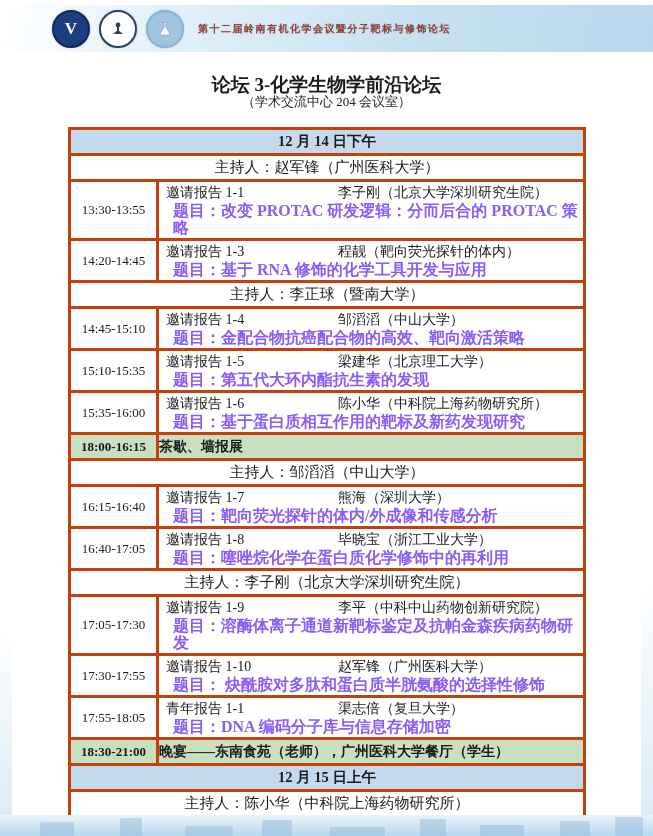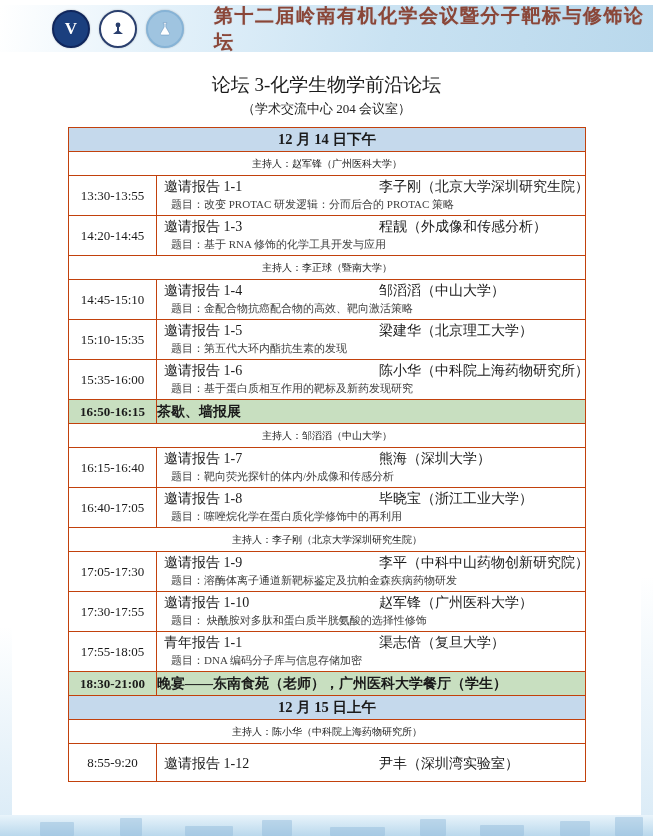--- a/index.html
+++ b/index.html
@@ -15,62 +15,62 @@
     background:linear-gradient(100deg,#ffffff 0%,#e3f1fa 25%,#c9e2f2 60%,#b9d8ec 100%);
     display:flex;align-items:center;
   }
   .logos{display:flex;align-items:center;gap:9px;margin-left:52px;}
   .logo{width:34px;height:34px;border-radius:50%;display:flex;align-items:center;justify-content:center;box-shadow:0 0 2px rgba(0,0,0,.25);}
   .logo1{background:#1b3f7e;border:2px solid #10265c;}
   .logo1 span{color:#fff;font-weight:bold;font-size:17px;font-family:"Liberation Serif",serif;}
   .logo2{background:#ffffff;border:2px solid #2a3f6e;}
   .logo3{background:#9fc4e0;border:2px solid #86b3d6;}
   .banner-title{
-    margin-left:30px;font-size:19px;font-weight:bold;letter-spacing:1.5px;
+    margin-left:14px;font-size:10px;font-weight:bold;letter-spacing:1.5px;
     color:#8a4638;font-family:Liberation Mono, monospace;
     text-shadow:0 0 1px rgba(138,70,56,.4);
   }
   
   .doc-title{
     position:absolute;top:72px;left:0;width:653px;text-align:center;
-    font-size:19px;font-weight:normal;margin:0;
+    font-size:19px;font-weight:bold;margin:0;
   }
   .doc-subtitle{
-    position:absolute;top:100px;left:0;width:653px;text-align:center;
+    position:absolute;top:93px;left:0;width:653px;text-align:center;
     font-size:13px;color:#222;
   }
   
   table.schedule{
     position:absolute;left:68px;top:127px;width:518px;
     border-collapse:collapse;table-layout:fixed;
     font-size:14px;
   }
   table.schedule td{
-    border:1px solid #c2410c;vertical-align:middle;
+    border:3px solid #c2410c;vertical-align:middle;
     padding:0;
   }
   col.time-col{width:88px;}
   td.section-cell{
     height:23px;background:var(--section-bg,#c5d9ec);
     text-align:center;font-weight:bold;font-size:14.5px;
   }
   td.chair-cell{
-    height:23px;text-align:center;font-size:10px;background:#fff;
+    height:23px;text-align:center;font-size:15px;background:#fff;
   }
   td.time-cell{
     text-align:center;font-size:13px;background:#fff;
   }
   tr.break-row td{background:var(--break-bg,#c8dfc0);font-weight:bold;}
   td.break-cell{height:23px;font-size:14px;padding-left:8px;}
   tr.break-row td.time-cell{font-size:13px;}
   td.talk-cell{height:37px;background:#fff;}
-  .talk-line1{display:flex;align-items:center;padding:2px 4px 0 7px;line-height:18px;white-space:nowrap;gap:43px;}
+  .talk-line1{display:flex;align-items:center;padding:2px 4px 0 7px;line-height:18px;white-space:nowrap;}
   .talk-label{display:inline-block;width:172px;flex:0 0 172px;font-size:14px;}
   .talk-speaker{font-size:14px;}
-  .talk-line2{padding:0 4px 2px 14px;line-height:17px;font-size:11px;color:#404040;}
+  .talk-line2{padding:0 4px 2px 14px;line-height:17px;font-size:16px;color:#8b5cf6;font-weight:bold;}
   
   .footer-band{
     position:absolute;left:0;bottom:0;width:653px;height:21px;
     background:linear-gradient(#e9f4fb,#b9d8ec);
     overflow:hidden;
   }
   .wm{position:absolute;bottom:0;background:#8fb9da;opacity:.45;border-radius:1px;}
   .side-strip{position:absolute;width:12px;background:linear-gradient(#ffffff00,#cfe5f4);opacity:.8;}
   .side-left{left:0;bottom:0;height:210px;}
   .side-right{right:0;bottom:0;height:260px;}
@@ -122,21 +122,21 @@
             <span class="talk-speaker">李子刚（北京大学深圳研究生院）</span>
           </div>
           <div class="talk-line2">题目：改变 PROTAC 研发逻辑：分而后合的 PROTAC 策略</div>
         </td>
       </tr>
       <tr>
         <td class="time-cell">14:20-14:45</td>
         <td class="talk-cell">
           <div class="talk-line1">
             <span class="talk-label">邀请报告 1-3</span>
-            <span class="talk-speaker">程靓（外成像和传感分析）</span>
+            <span class="talk-speaker">程靓（靶向荧光探针的体内）</span>
           </div>
           <div class="talk-line2">题目：基于 RNA 修饰的化学工具开发与应用</div>
         </td>
       </tr>
       <tr>
         <td colspan="2" class="chair-cell">主持人：李正球（暨南大学）</td>
       </tr>
       <tr>
         <td class="time-cell">14:45-15:10</td>
         <td class="talk-cell">
@@ -161,21 +161,21 @@
         <td class="time-cell">15:35-16:00</td>
         <td class="talk-cell">
           <div class="talk-line1">
             <span class="talk-label">邀请报告 1-6</span>
             <span class="talk-speaker">陈小华（中科院上海药物研究所）</span>
           </div>
           <div class="talk-line2">题目：基于蛋白质相互作用的靶标及新药发现研究</div>
         </td>
       </tr>
       <tr class="break-row">
-        <td class="time-cell">16:50-16:15</td>
+        <td class="time-cell">18:00-16:15</td>
         <td class="break-cell">茶歇、墙报展</td>
       </tr>
       <tr>
         <td colspan="2" class="chair-cell">主持人：邹滔滔（中山大学）</td>
       </tr>
       <tr>
         <td class="time-cell">16:15-16:40</td>
         <td class="talk-cell">
           <div class="talk-line1">
             <span class="talk-label">邀请报告 1-7</span>

